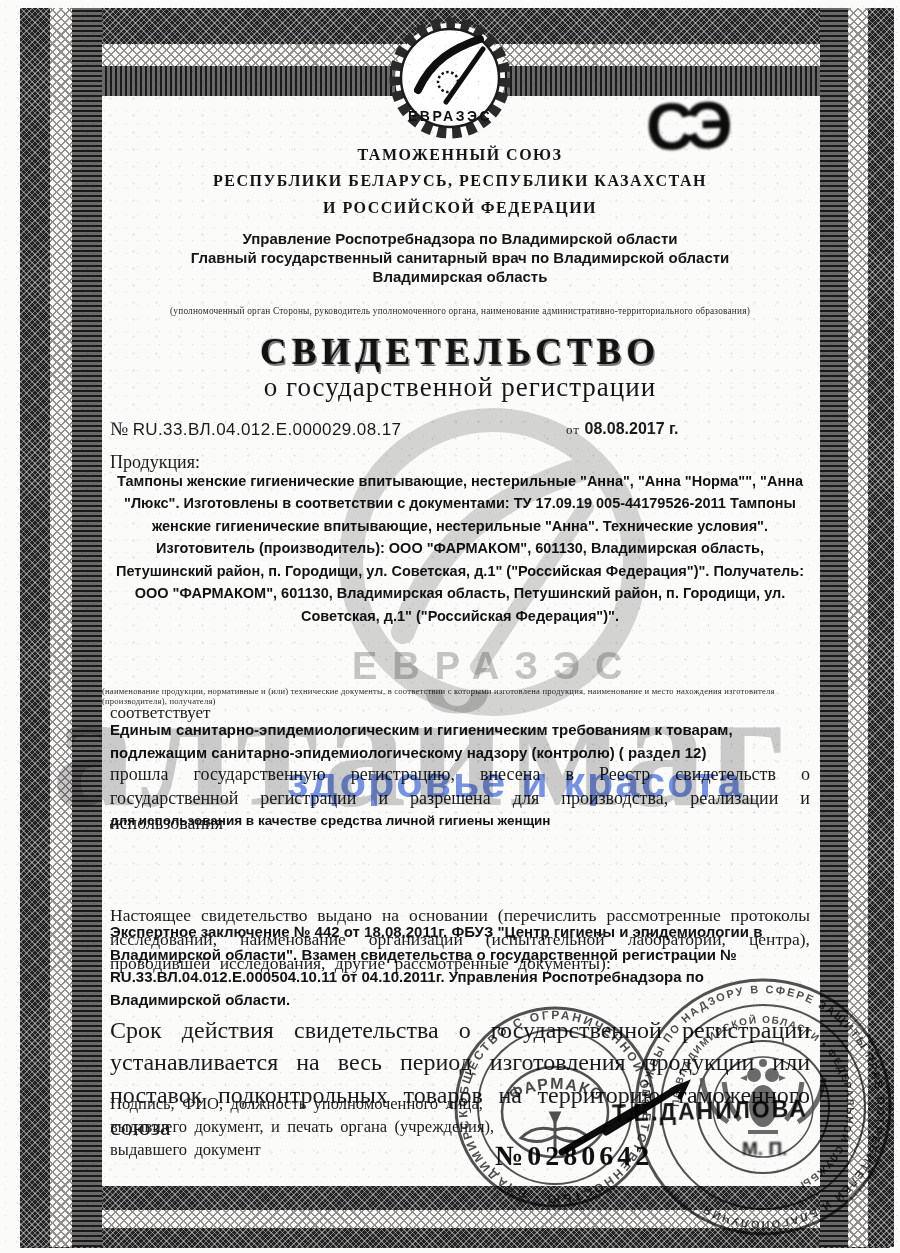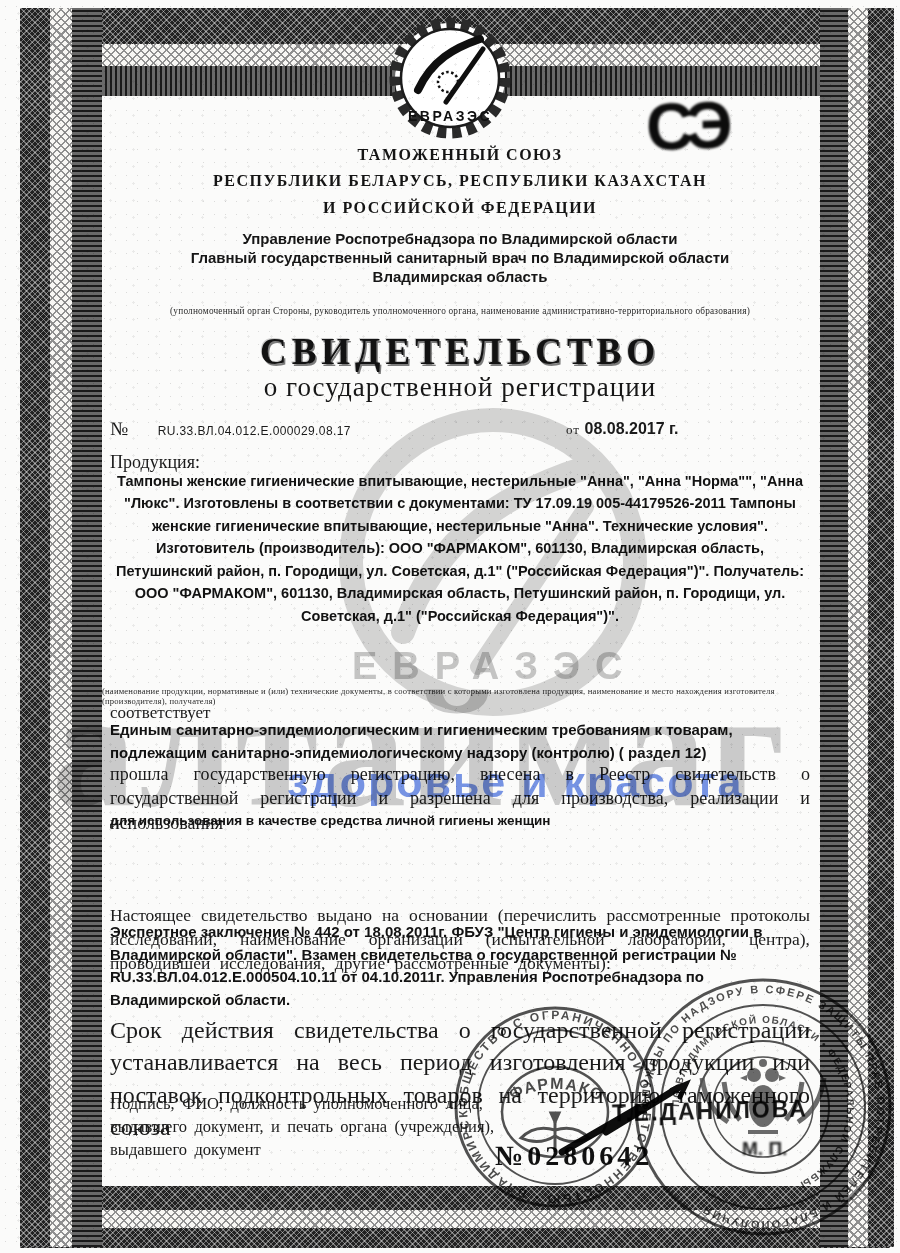--- a/index.html
+++ b/index.html
@@ -50,21 +50,21 @@
   .caption{font-size:9.3px;color:#2a2a2a;letter-spacing:.2px;}
   .cap1{top:306px;left:100px;width:720px;}
   .title-main{top:330px;font-size:37px;font-weight:700;letter-spacing:5px;color:#121212;
     text-shadow:1.5px 1.5px 0 rgba(20,20,20,.55), -1px -1px 0 rgba(120,120,120,.35);}
   .title-sub{top:372px;font-size:27px;letter-spacing:1px;color:#171717;}
 
   
   .abs{position:absolute;z-index:10;}
   .numrow{top:418px;left:110px;width:700px;font-size:18px;}
   .numrow .no{font-size:19px;}
-  .numrow .num{font-family:"Liberation Sans",sans-serif;font-size:12px;font-weight:500;letter-spacing:.4px;margin-left:25px;}
+  .numrow .num{font-family:"Liberation Sans",sans-serif;font-size:17px;font-weight:500;letter-spacing:.4px;}
   .numrow .date-wrap{position:absolute;left:436px;top:0;}
   .numrow .ot{font-size:13px;letter-spacing:1px;margin-left:20px;}
   .numrow .date{font-family:"Liberation Sans",sans-serif;font-size:16px;font-weight:700;}
   .ser{font-size:17.5px;line-height:1.4;color:#1b1b1b;}
   .sans-b{font-family:"Liberation Sans",sans-serif;font-weight:700;color:#131313;}
   .p-product-label{top:450px;left:110px;font-size:18px;}
   .p-product{top:470px;left:110px;width:700px;font-size:14.5px;line-height:1.55;text-align:center;}
   .cap2{top:686px;left:102px;width:716px;font-size:8.6px;}
   .p-lead{top:701px;left:110px;font-size:17px;}
   .p-compliance{top:719px;left:110px;width:700px;font-size:15px;line-height:1.5;}

